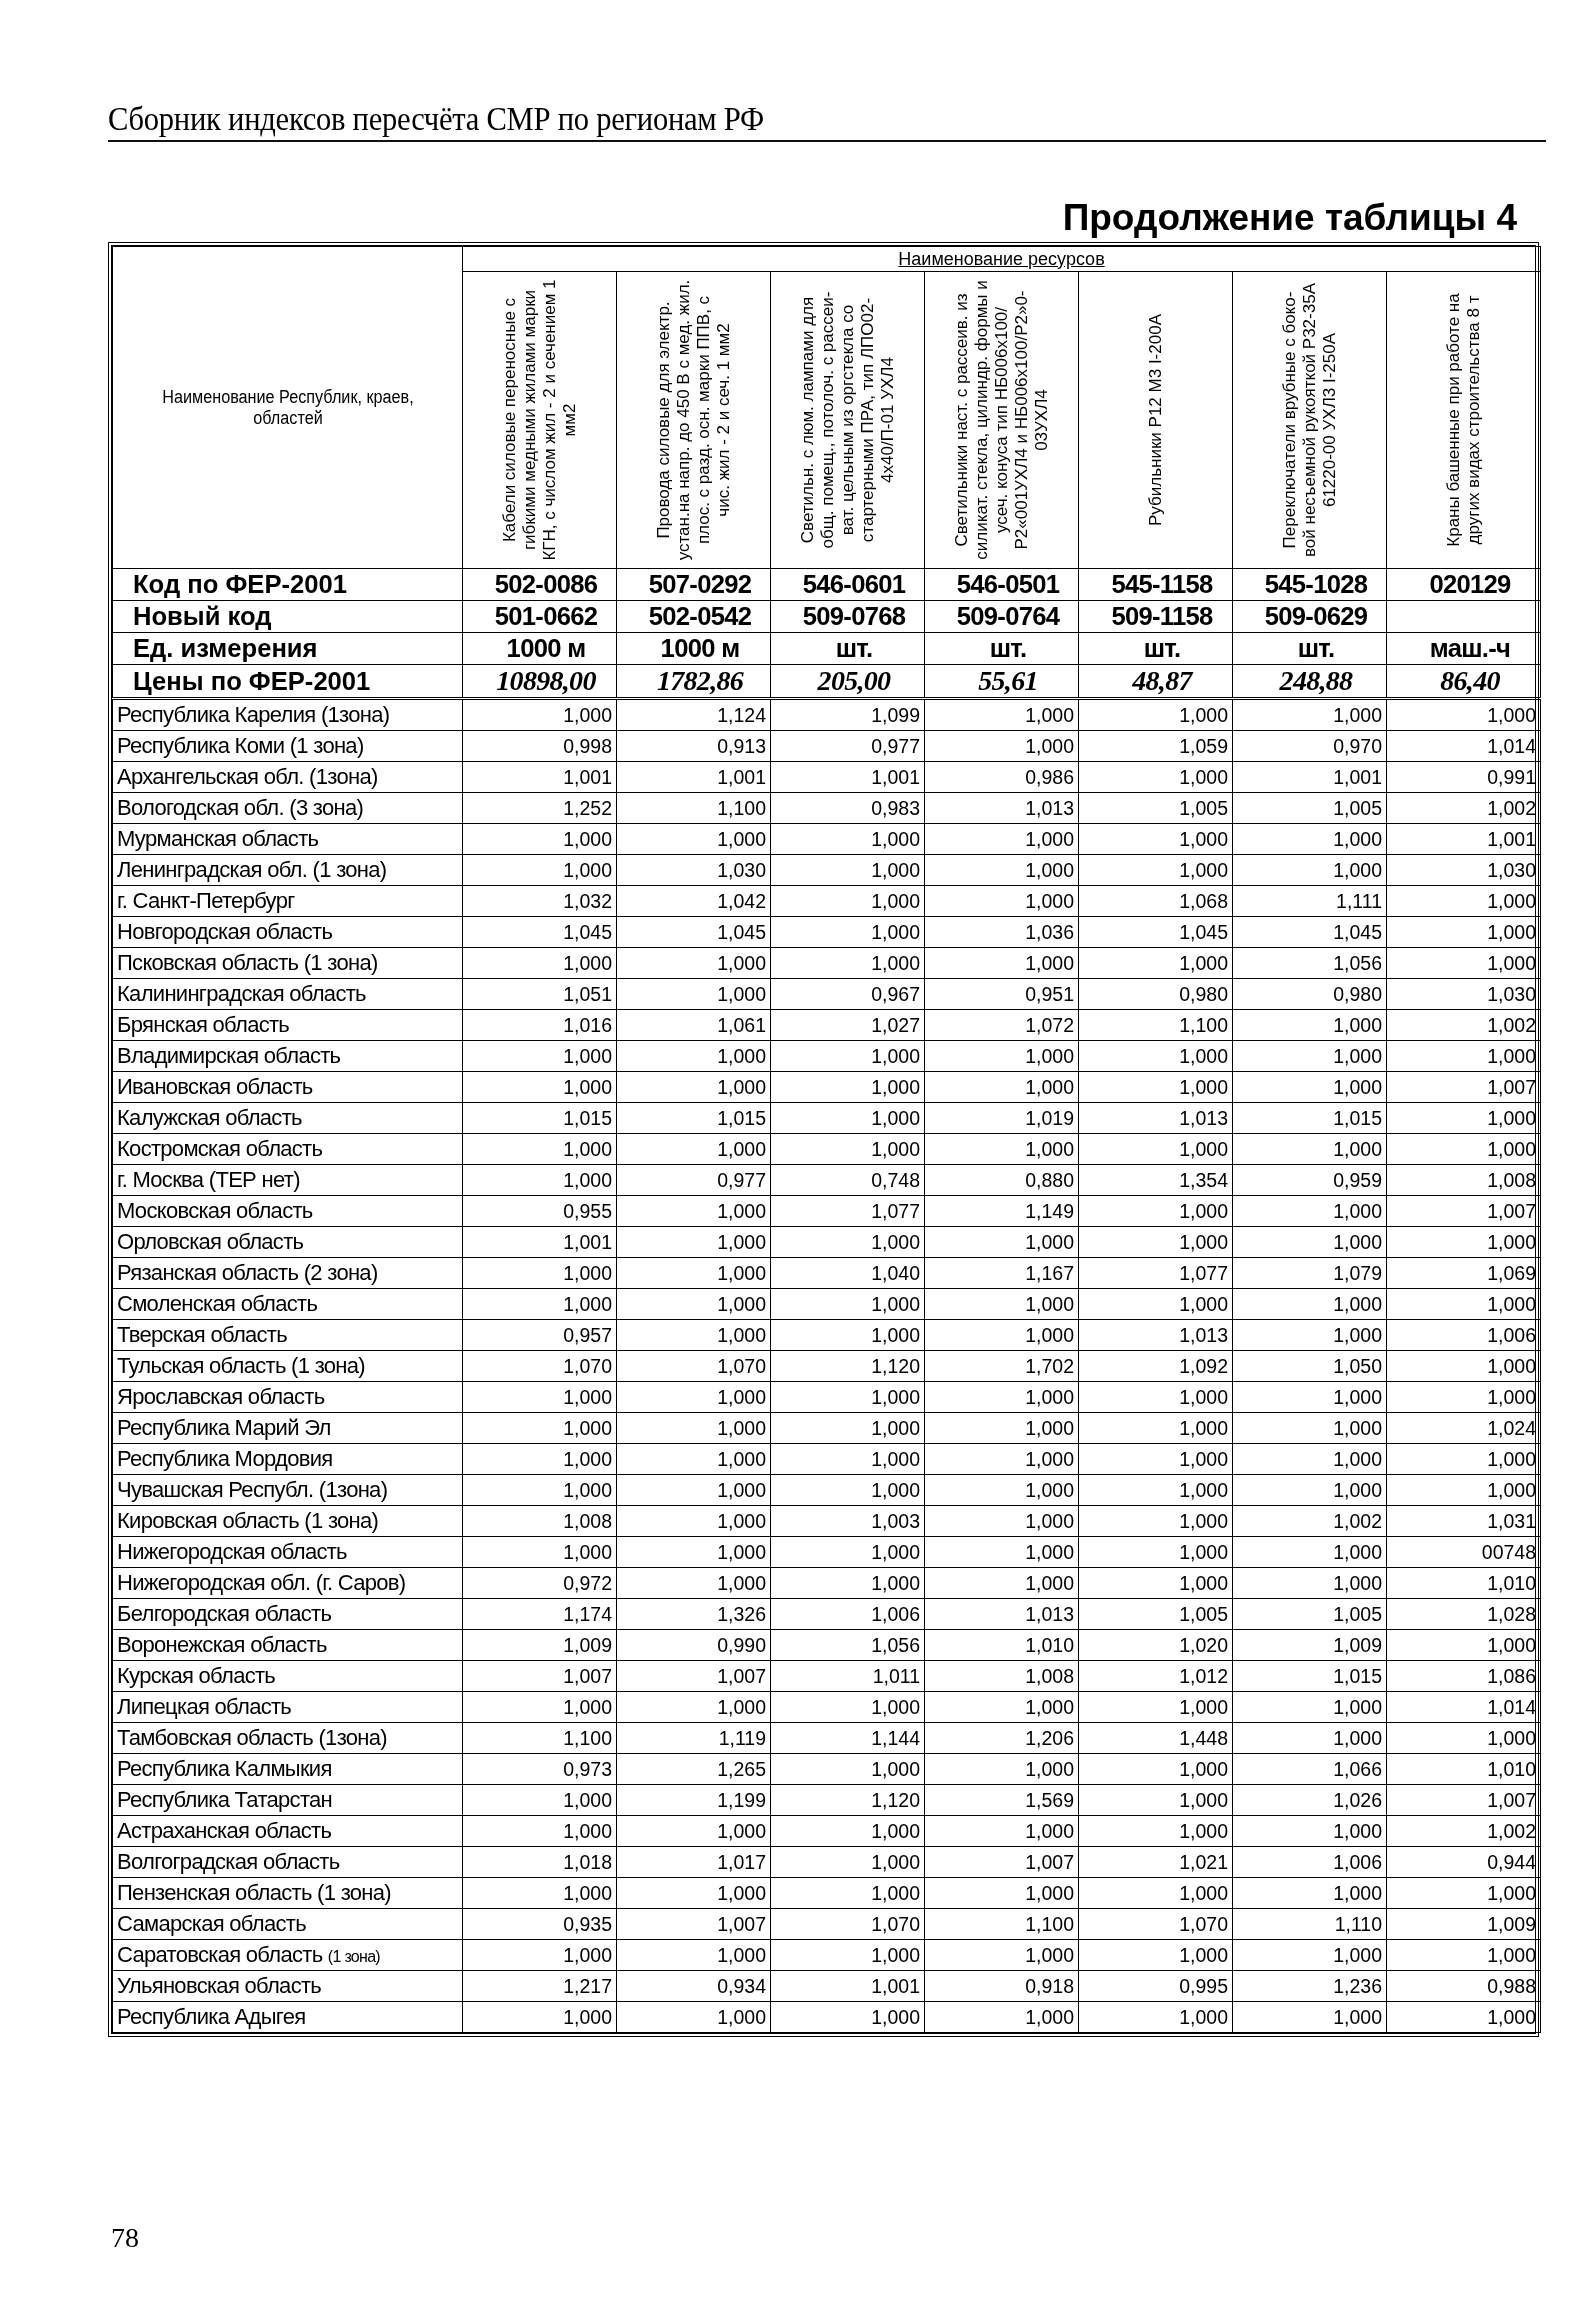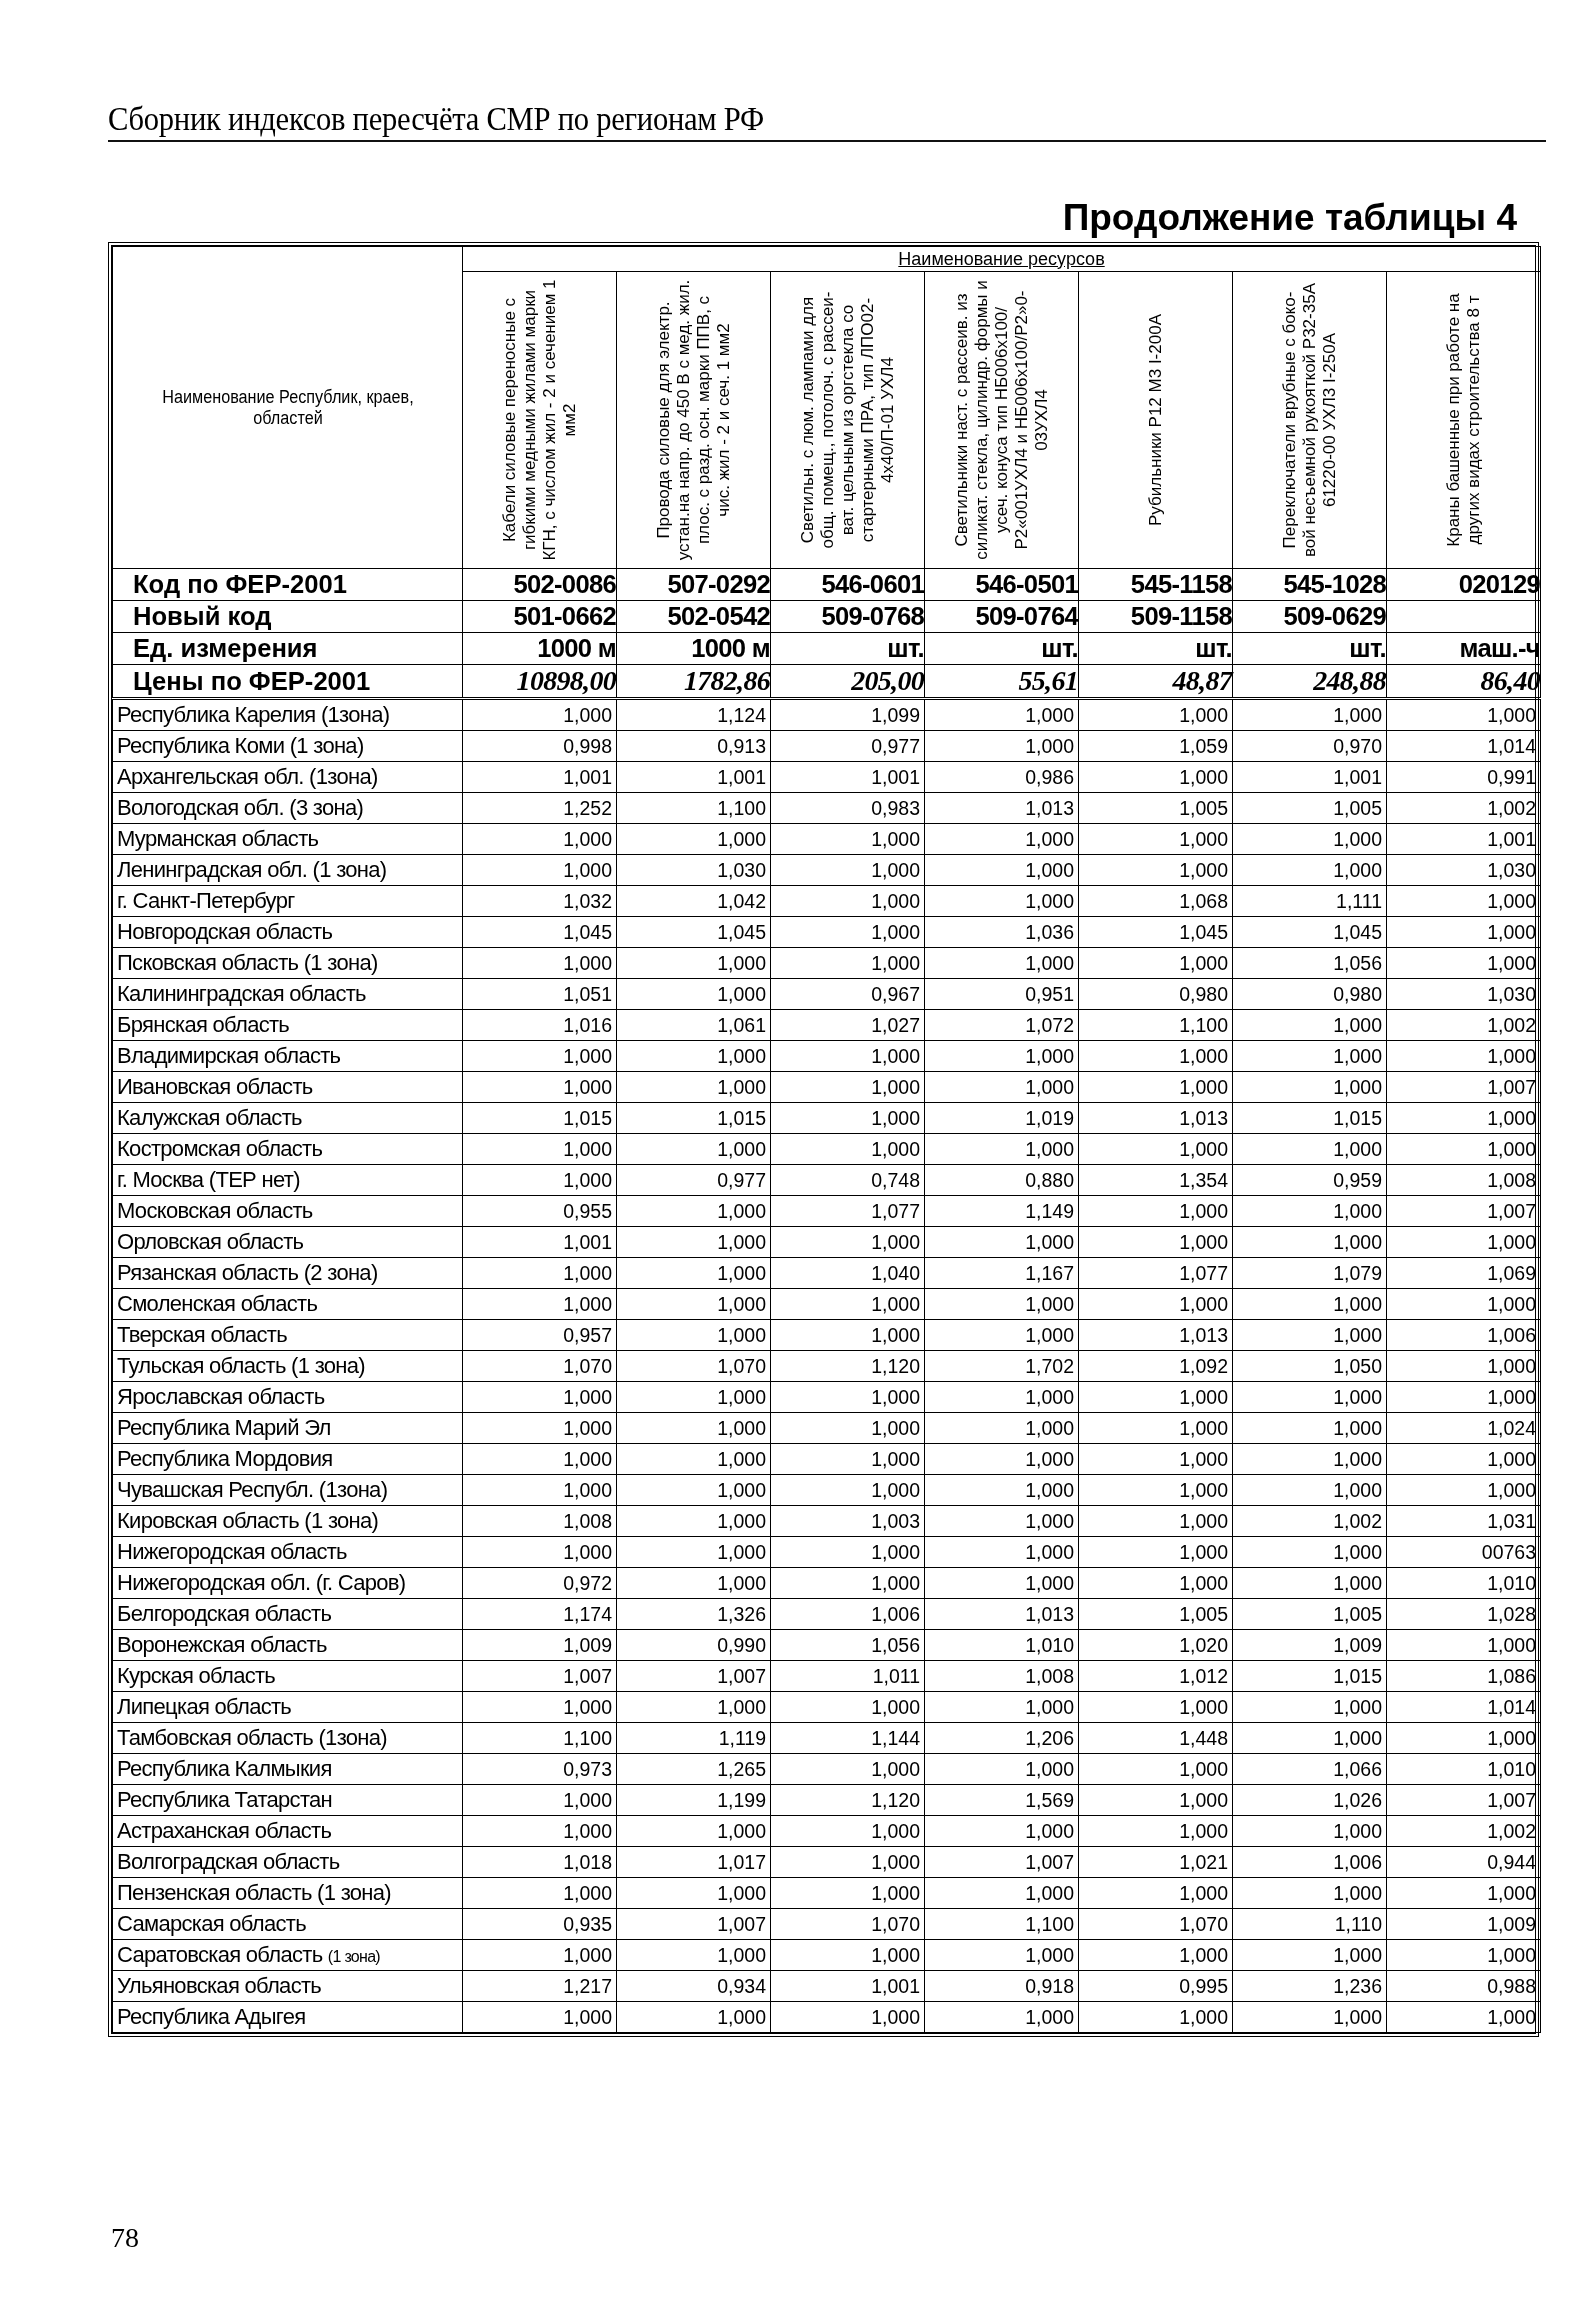--- a/index.html
+++ b/index.html
@@ -11,21 +11,21 @@
   table { border-collapse: collapse; width: 100%; table-layout: fixed; }
   td, th { border: 1.3px solid #000; padding: 0; }
   col.c0 { width: 350px; }
   col.cn { width: 154px; }
   .th-region { text-align: center; font-size: 18px; font-weight: normal; padding: 0 13.5px; transform: scaleX(0.9); }
   .th-group { text-align: center; font-size: 18px; font-weight: normal; height: 24px; text-decoration: underline; }
   .th-res { height: 296px; position: relative; font-weight: normal; }
   .vtext { position: absolute; left: 50%; top: 50%; width: 283px; transform: translate(-50%, -50%) rotate(-90deg); text-align: center; font-size: 17px; line-height: 20px; }
   tr.meta-row td { height: 31px; font-size: 25.6px; font-weight: bold; }
   tr.meta-row td.label { text-align: left; padding-left: 20px; transform-origin: left; }
-  tr.meta-row td.val { text-align: right; font-family: "Liberation Sans Narrow", "Liberation Sans", sans-serif; letter-spacing: -0.7px; padding-left: 13px; }
+  tr.meta-row td.val { text-align: center; font-family: "Liberation Sans Narrow", "Liberation Sans", sans-serif; letter-spacing: -0.7px; padding-left: 13px; }
   tr.meta-row.prices td.val { font-family: "Liberation Serif", serif; font-style: italic; font-size: 28px; }
   tr.meta-row.prices td { border-bottom: 3.4px double #000; }
   tr.data-row td { height: 30px; font-size: 22px; }
   tr.data-row td.region { text-align: left; padding-left: 4px; white-space: nowrap; overflow: hidden; letter-spacing: -0.7px; }
   tr.data-row td.num { text-align: right; padding-right: 4px; font-size: 19.5px; }
   .small { font-size: 16px; }
   .page-number { position: absolute; left: 111px; top: 2222px; font-family: "Liberation Serif", serif; font-size: 28px; }
 </style>
 </head>
 <body>
@@ -387,21 +387,21 @@
           <td class="num">1,031</td>
         </tr>
         <tr class="data-row">
           <td class="region"><span>Нижегородская область</span></td>
           <td class="num">1,000</td>
           <td class="num">1,000</td>
           <td class="num">1,000</td>
           <td class="num">1,000</td>
           <td class="num">1,000</td>
           <td class="num">1,000</td>
-          <td class="num">00763</td>
+          <td class="num">00748</td>
         </tr>
         <tr class="data-row">
           <td class="region"><span>Нижегородская обл. (г. Саров)</span></td>
           <td class="num">0,972</td>
           <td class="num">1,000</td>
           <td class="num">1,000</td>
           <td class="num">1,000</td>
           <td class="num">1,000</td>
           <td class="num">1,000</td>
           <td class="num">1,010</td>

